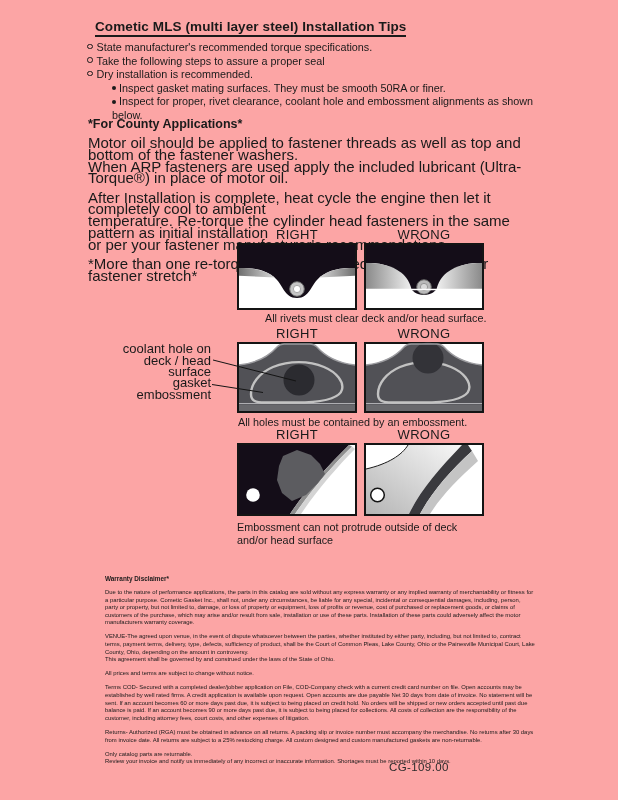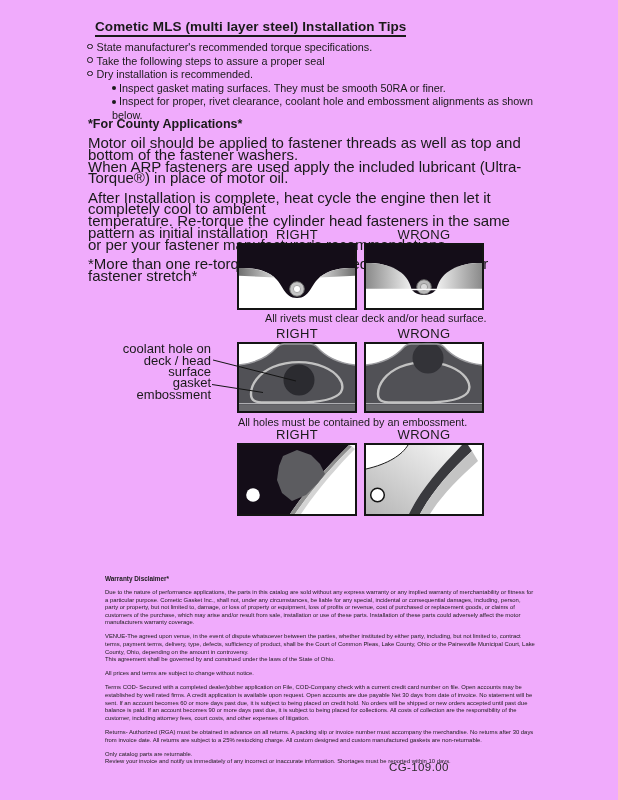--- a/index.html
+++ b/index.html
@@ -1,18 +1,18 @@
 <!DOCTYPE html>
 <html><head>
 <meta charset="utf-8">
 <style>
   html,body { margin:0; padding:0; background:#e8e8e8; }
   .page {
     position:relative; width:618px; height:800px; margin:0 auto;
-    background:#f0abfc; overflow:hidden;
+    background:#fca5a5; overflow:hidden;
     font-family:"Liberation Sans", sans-serif; color:#1a1a1a;
   }
   .abs { position:absolute; }
   .pre { white-space:pre-line; }
 
   
   .title {
     left:95px; top:19px; font-size:13.5px; font-weight:bold;
     border-bottom:2px solid #1a1a1a; padding-bottom:1px; letter-spacing:.1px;
   }
@@ -167,20 +167,22 @@
 
   <svg class="abs diagram-box" style="left:364px; top:443px;" width="120" height="73" viewBox="0 0 120 73">
     <rect x="1" y="1" width="118" height="71" fill="#ffffff" stroke="#141414" stroke-width="2"></rect>
     <path d="M2,26 C24,21 38,12 44,2 H98 C74,27 56,48 45,71 H2 Z" fill="url(#d3g)"></path>
     <path d="M2,26 C24,21 38,12 44,2" fill="none" stroke="#1a1a1a" stroke-width="1"></path>
     <path d="M98,2 C74,27 56,48 45,71 L56,71 C68,49 86,28 108,8 L104,2 Z" fill="#3a3a3e"></path>
     <path d="M108,8 C86,28 68,49 56,71 L66,71 C78,52 94,36 114,18 L108,8 Z" fill="#c4c4c4"></path>
     <circle cx="13.5" cy="52" r="6.8" fill="#ffffff" stroke="#141414" stroke-width="1.5"></circle>
   </svg>
 
+  <div class="abs caption pre" style="left:237px; top:521px; width:280px;">Embossment can not protrude outside of deck
+and/or head surface</div>
 
   <div class="abs warranty">
     <h3>Warranty Disclaimer*</h3>
     <p class="pre">Due to the nature of performance applications, the parts in this catalog are sold without any express warranty or any implied warranty of merchantability or fitness for a particular purpose.  Cometic Gasket Inc., shall not, under any circumstances, be liable for any special, incidental or consequential damages, including, person, party or property, but not limited to, damage, or loss of property or equipment, loss of profits or revenue, cost of purchased or replacement goods, or claims of customers of the purchase, which may arise and/or result from sale, installation or use of these parts.  Installation of these parts could adversely affect the motor manufacturers warranty coverage.</p>
     <p class="pre">VENUE-The agreed upon venue, in the event of dispute whatsoever between the parties, whether instituted by either party, including, but not limited to, contract terms, payment terms, delivery, type, defects, sufficiency of product, shall be the Court of Common Pleas, Lake County, Ohio or the Painesville Municipal Court, Lake County, Ohio, depending on the amount in controversy.
 This agreement shall be governed by and construed under the laws of the State of Ohio.</p>
     <p class="pre">All prices and terms are subject to change without notice.</p>
     <p class="pre">Terms COD- Secured with a completed dealer/jobber application on File, COD-Company check with a current credit card number on file.  Open accounts may be established by well rated firms.  A credit application is available upon request.  Open accounts are due payable Net 30 days from date of invoice.  No statement will be sent.  If an account becomes 60 or more days past due, it is subject to being placed on credit hold.  No orders will be shipped or new orders accepted until past due balance is paid.  If an account becomes 90 or more days past due, it is subject to being placed for collections.  All costs of collection are the responsibility of the customer, including attorney fees, court costs, and other expenses of litigation.</p>
     <p class="pre">Returns- Authorized (RGA) must be obtained in advance on all returns.  A packing slip or invoice number must accompany the merchandise.  No returns after 30 days from invoice date.  All returns are subject to a 25% restocking charge.  All custom designed and custom manufactured gaskets are non-returnable.</p>
     <p class="pre">Only catalog parts are returnable.

